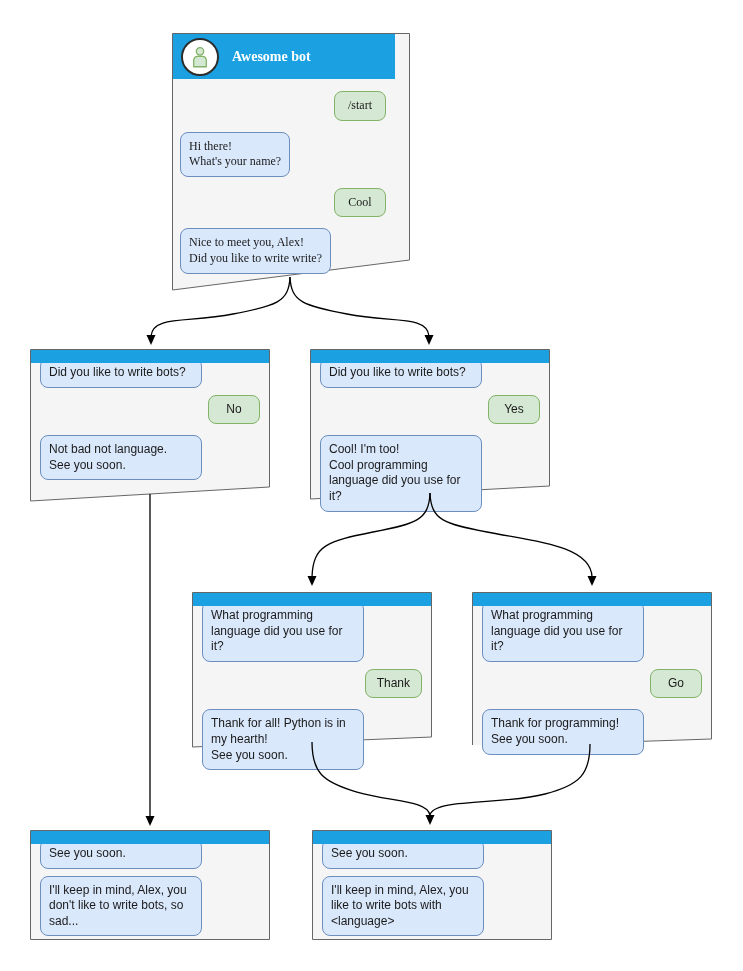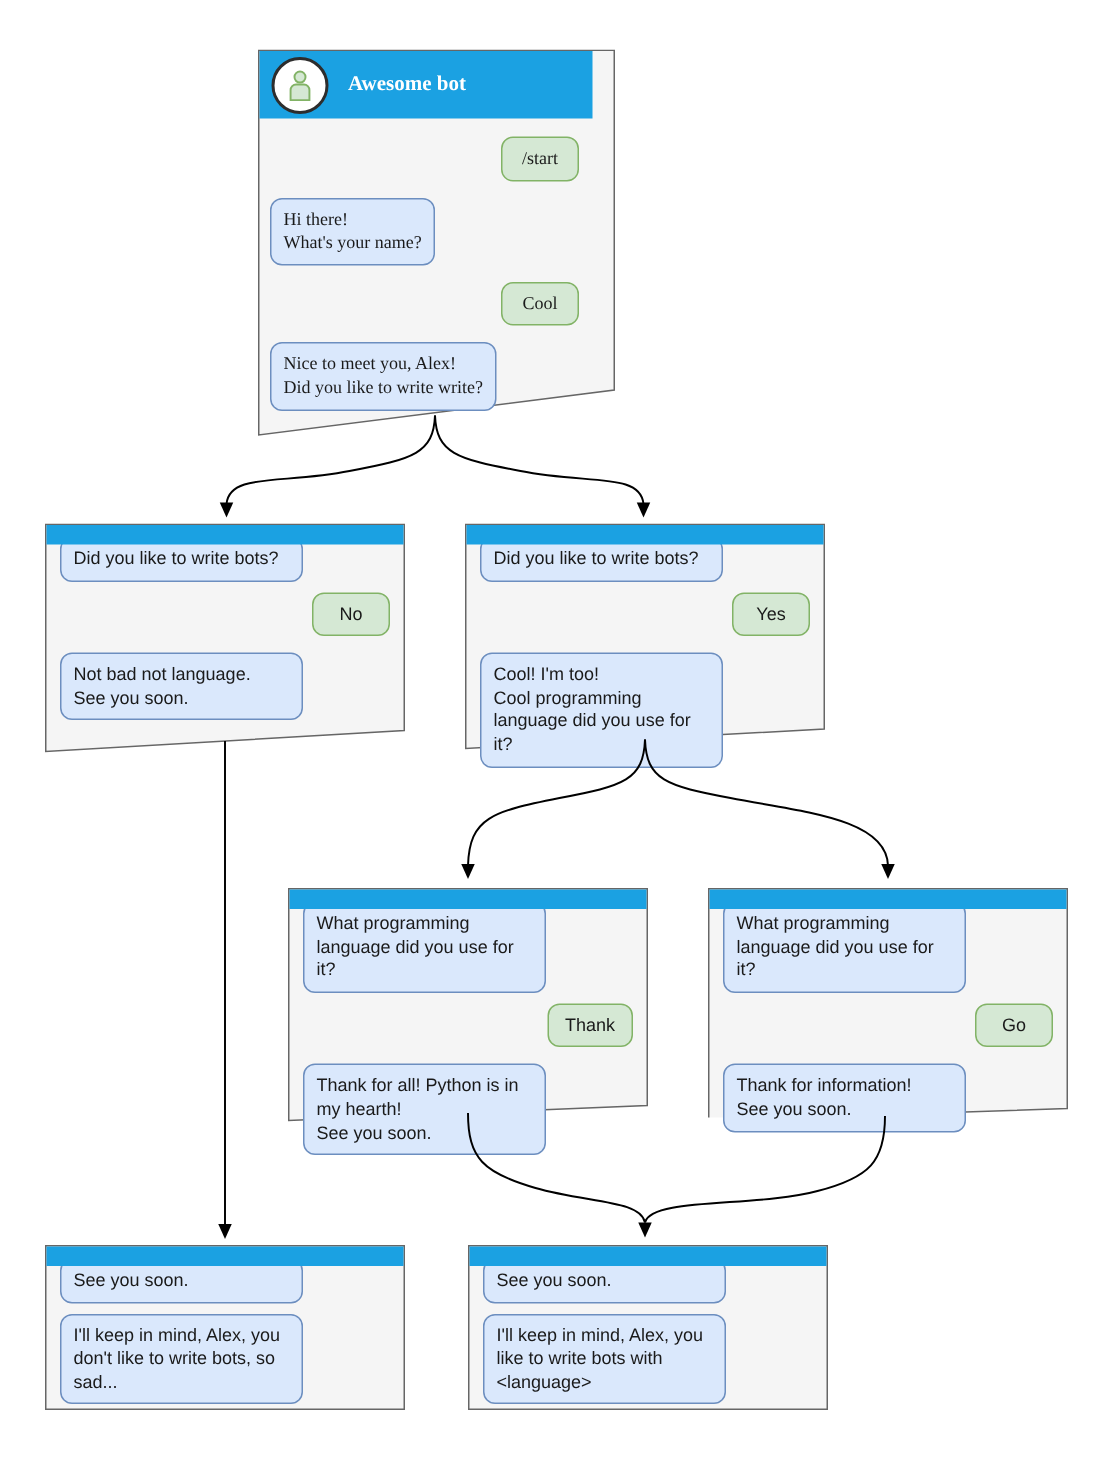--- a/index.html
+++ b/index.html
@@ -114,21 +114,21 @@
 
   <div class="win" style="left:472px;top:592px;width:240px;height:153px;">
     <svg class="frame" width="240" height="153">
       <polygon points="0.5,0.5 239.5,0.5 239.5,147 0.5,155" fill="#f5f5f5" stroke="#666666" stroke-width="1"></polygon>
     </svg>
     <div class="bar"></div>
     <div class="body small">
       <div class="msg bot w162 tuck">What programming
 language did you use for it?</div>
       <div class="msg user">Go</div>
-      <div class="msg bot w162 mt4">Thank for information!
+      <div class="msg bot w162 mt4">Thank for programming!
 See you soon.</div>
     </div>
   </div>
 
   <div class="win" style="left:30px;top:830px;width:240px;height:110px;">
     <svg class="frame" width="240" height="110">
       <polygon points="0.5,0.5 239.5,0.5 239.5,109.5 0.5,109.5" fill="#f5f5f5" stroke="#666666" stroke-width="1"></polygon>
     </svg>
     <div class="bar"></div>
     <div class="body small">

